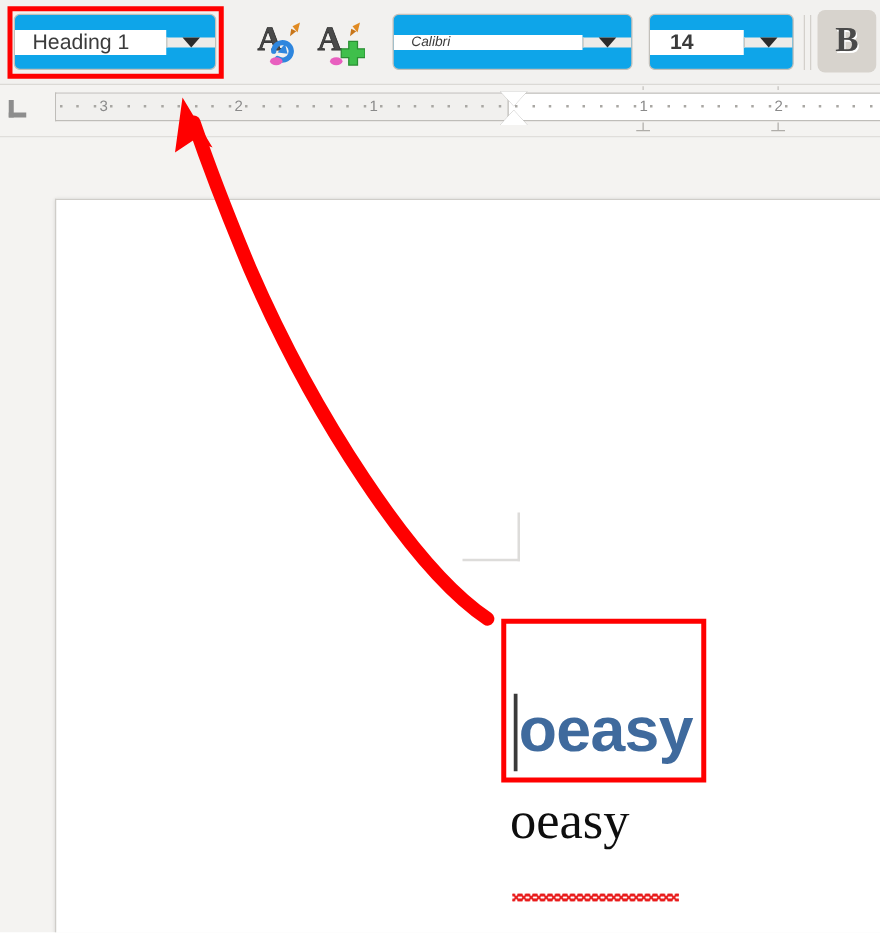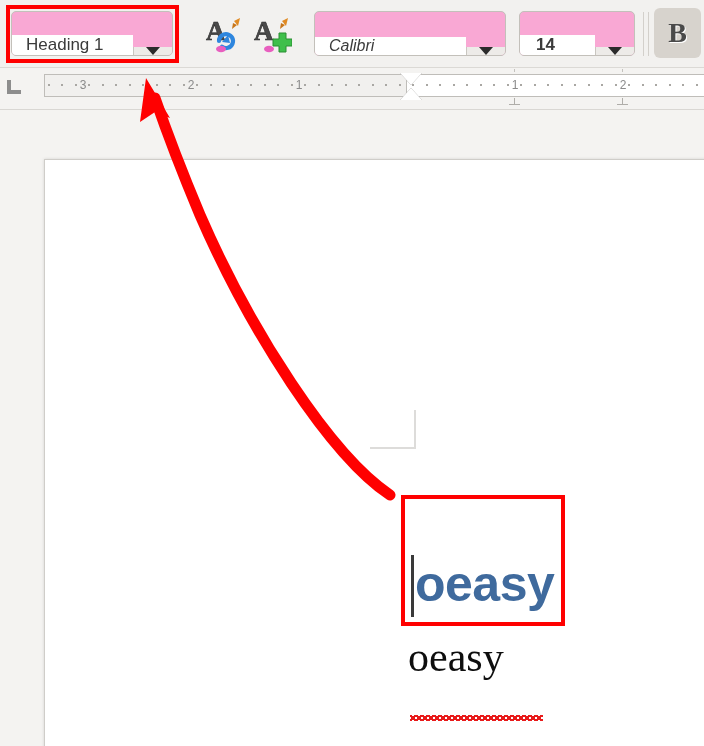--- a/index.html
+++ b/index.html
@@ -23,26 +23,26 @@
     height: 68px;
     background: #F2F1EF;
     border-bottom: 1px solid #DBD9D5;
     box-sizing: border-box;
   }
 
   .combo {
     position: absolute;
     top: 11px;
     height: 45px;
-    background: #f9a8d4;
+    background: #0ea5e9;
     border: 1px solid #C3C0BA;
     border-radius: 5px;
     box-sizing: border-box;
     display: flex;
-    align-items: flex-end;
+    align-items: center;
     overflow: hidden;
   }
   .combo .cval {
     flex: 1 1 auto;
     display: flex;
     align-items: center;
     padding-left: 14px;
     font-size: 17px;
     color: #3b3b3b;
     background: #ffffff;
@@ -62,21 +62,21 @@
     width: 0; height: 0;
     border-left: 7px solid transparent;
     border-right: 7px solid transparent;
     border-top: 8px solid #2b2b2b;
   }
 
   #style-combo  { left: 11px;  width: 162px; }
   #font-combo   { left: 314px; width: 192px; }
   #size-combo   { left: 519px; width: 116px; }
 
-  #font-combo .cval { font-style: italic; font-size: 16px; }
+  #font-combo .cval { font-style: italic; font-size: 11px; }
   #size-combo .cval { padding-left: 16px; font-weight: bold; }
 
   
   .iconbtn {
     position: absolute;
     top: 10px;
     width: 46px;
     height: 46px;
     border-radius: 5px;
     display: flex;

